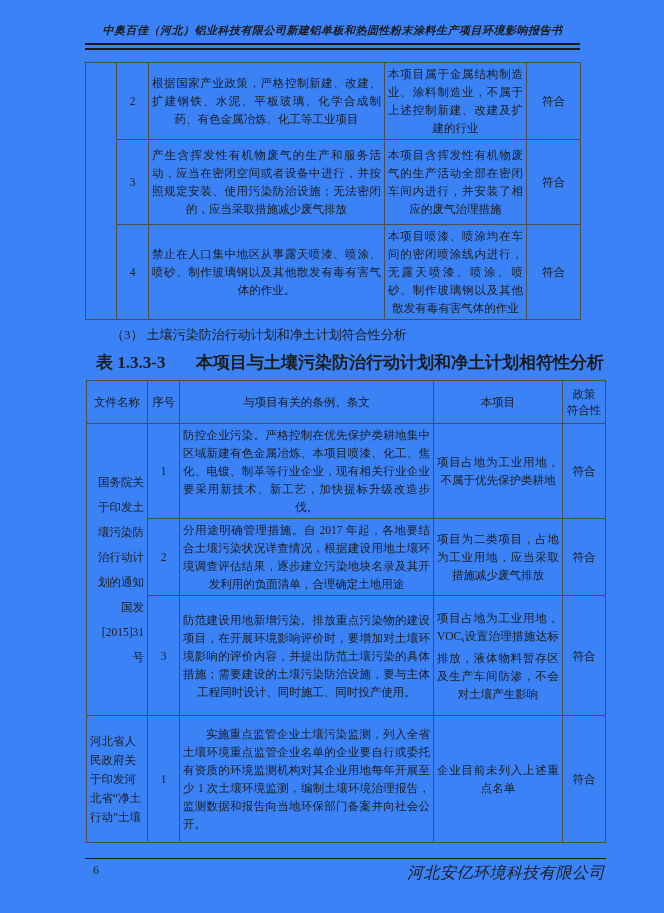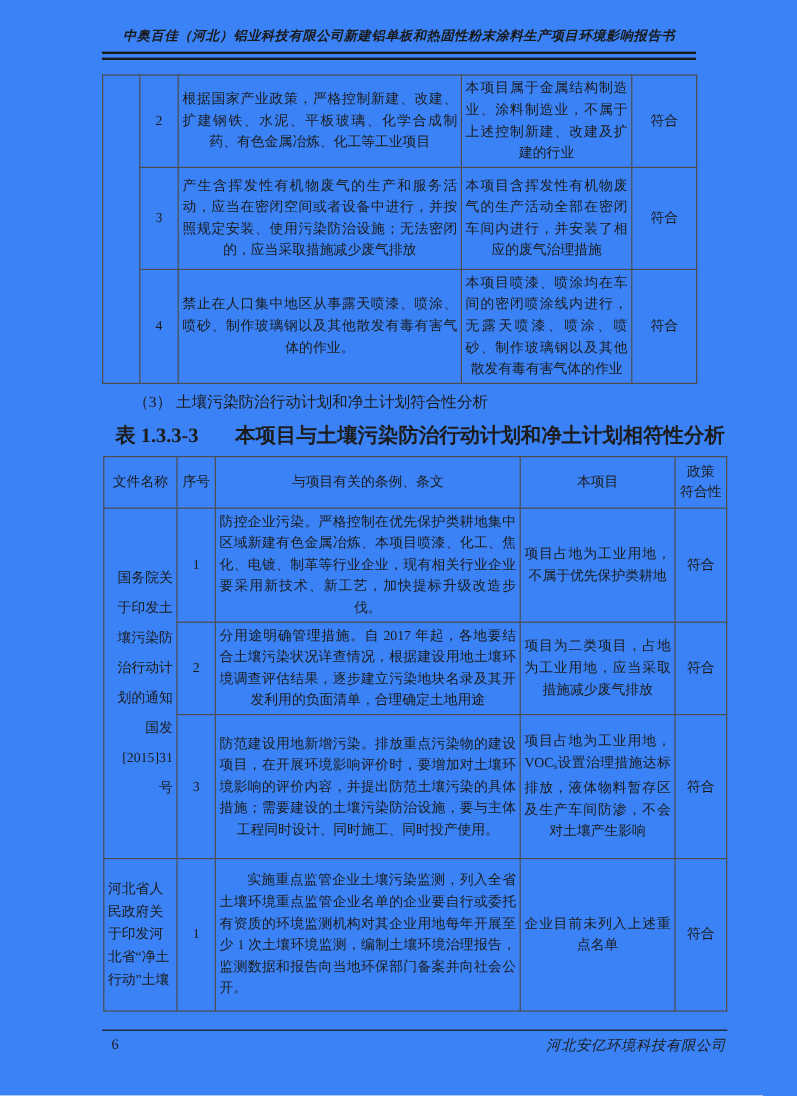--- a/index.html
+++ b/index.html
@@ -38,21 +38,21 @@
   .body-p.second{margin-top:5px;}
   .caption{
     margin:10px 60px 0 61px;text-align:right;font-weight:bold;font-size:17px;line-height:18px;
   }
   .caption .gap{display:inline-block;width:1.8em;}
   sub{font-size:8px;vertical-align:-2px;}
   .footer{position:absolute;left:85px;right:59px;top:858px;}
   .footer-rule{border-top:1.5px solid #1a1a1a;margin-bottom:4px;margin-right:-1px;}
   .footer-row{display:flex;justify-content:space-between;align-items:flex-start;}
   .pageno{font-size:12px;padding-left:8px;}
-  .company{font-size:12px;letter-spacing:0.5px;padding-right:0;}
+  .company{font-size:16px;letter-spacing:0.5px;padding-right:0;}
 </style>
 </head>
 <body>
 
 <div class="page">
 
   <div class="doc-header kai">中奥百佳（河北）铝业科技有限公司新建铝单板和热固性粉末涂料生产项目环境影响报告书</div>
   <div class="rule-double"></div>
 
   <table class="t t1">

